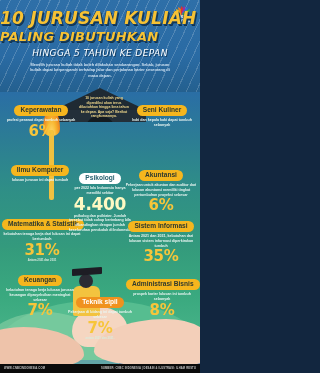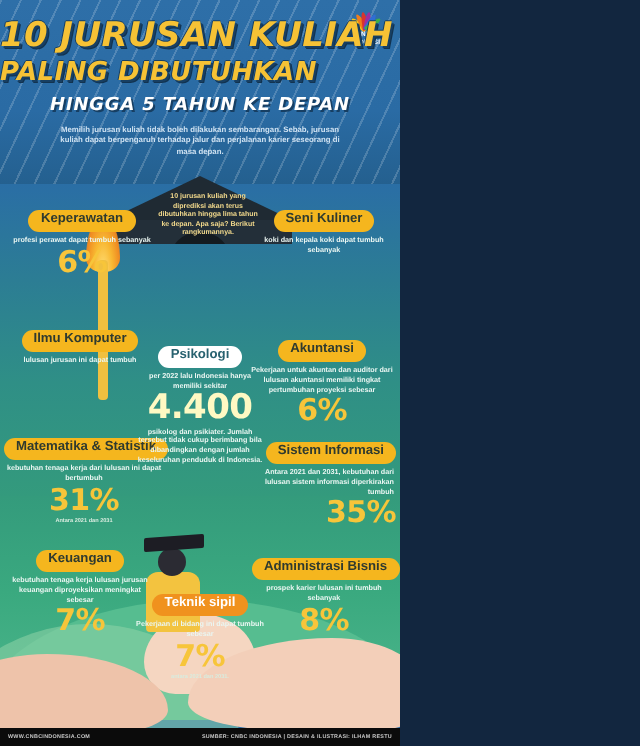--- a/index.html
+++ b/index.html
@@ -20,21 +20,21 @@
   .logo-txt{position:absolute;left:0;bottom:0;width:26px;text-align:center;
      font-size:3.2px;letter-spacing:.2px;color:#fff;font-weight:bold;}
 
   .title1,.title2{position:absolute;left:0;width:200px;text-align:left;
      font-family:"DejaVu Sans",sans-serif;font-weight:bold;font-style:italic;
      color:#f6c235;letter-spacing:.2px;
      text-shadow:1px 1px 0 #173f63,-0.5px 0 0 #173f63,0 -0.5px 0 #173f63,1.5px 1.5px 0 #123350;}
   .title1{top:9px;font-size:17px;line-height:19px;}
   .title2{top:27px;font-size:13px;line-height:19px;}
   .title3{position:absolute;left:0;top:48px;width:200px;text-align:center;
-     font-family:"DejaVu Sans",sans-serif;font-weight:bold;font-style:italic;
+     font-family:"DejaVu Sans",sans-serif;font-weight:normal;font-style:italic;
      font-size:9px;letter-spacing:.4px;color:#ffffff;
      text-shadow:1px 1px 0 #173f63;}
   .lede{position:absolute;left:26px;top:62px;width:148px;text-align:center;
      font-size:3.9px;line-height:5.4px;color:#cfe2f2;font-weight:bold;}
 
   
   .roof{position:absolute;left:0;top:86px;width:200px;height:36px;overflow:hidden;}
   .roof-shape{position:absolute;left:50%;top:2px;transform:translateX(-50%);
      width:0;height:0;border-left:46px solid transparent;border-right:46px solid transparent;
      border-bottom:22px solid #1f2a33;}
@@ -90,21 +90,21 @@
   .big.xl{font-size:17px;}
   .note{font-size:2.8px;line-height:3.4px;color:#d8ecdf;font-weight:bold;margin-top:1px;}
 
   
   #c-keperawatan{left:2px;top:98px;width:78px;}
   #c-ilmukomputer{left:4px;top:158px;width:72px;}
   #c-matematika{left:2px;top:212px;width:80px;}
   #c-keuangan{left:2px;top:268px;width:76px;}
   #c-senikuliner{left:126px;top:98px;width:72px;}
   #c-akuntansi{left:124px;top:163px;width:74px;}
-  #c-sisteminformasi{left:124px;top:214px;width:74px;text-align:right;}
+  #c-sisteminformasi{left:124px;top:214px;width:74px;}
   #c-administrasi{left:126px;top:272px;width:72px;}
   #c-psikologi{left:66px;top:166px;width:68px;}
   #c-tekniksipil{left:62px;top:290px;width:76px;}
 
   .intro{position:absolute;left:78px;top:96px;width:52px;text-align:center;
      font-size:3.5px;line-height:4.6px;font-weight:bold;color:#f2d98c;z-index:5;}
 
   
   .footer{position:absolute;left:0;bottom:0;width:200px;height:9px;background:#0b0b0b;}
   .f-left{position:absolute;left:4px;top:2.6px;font-size:2.7px;color:#c8c8c8;

